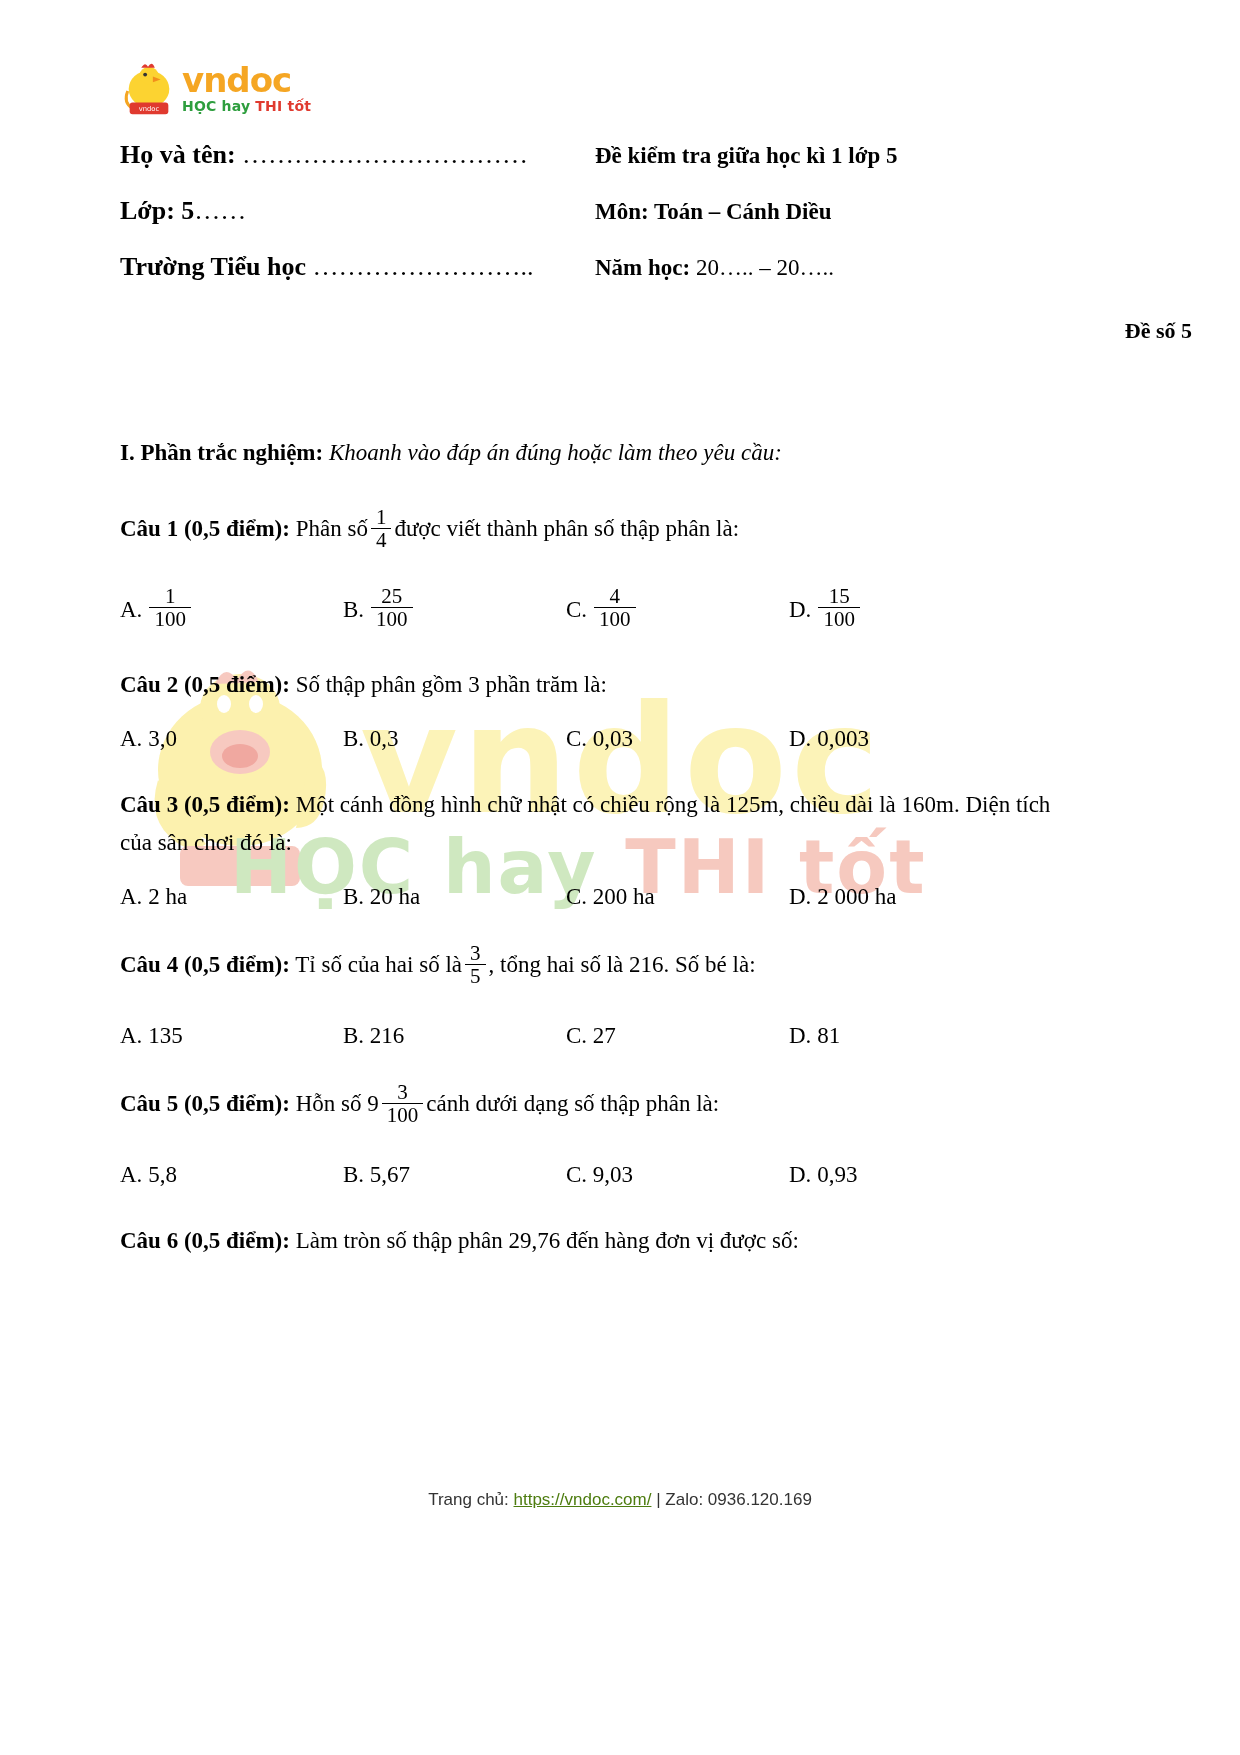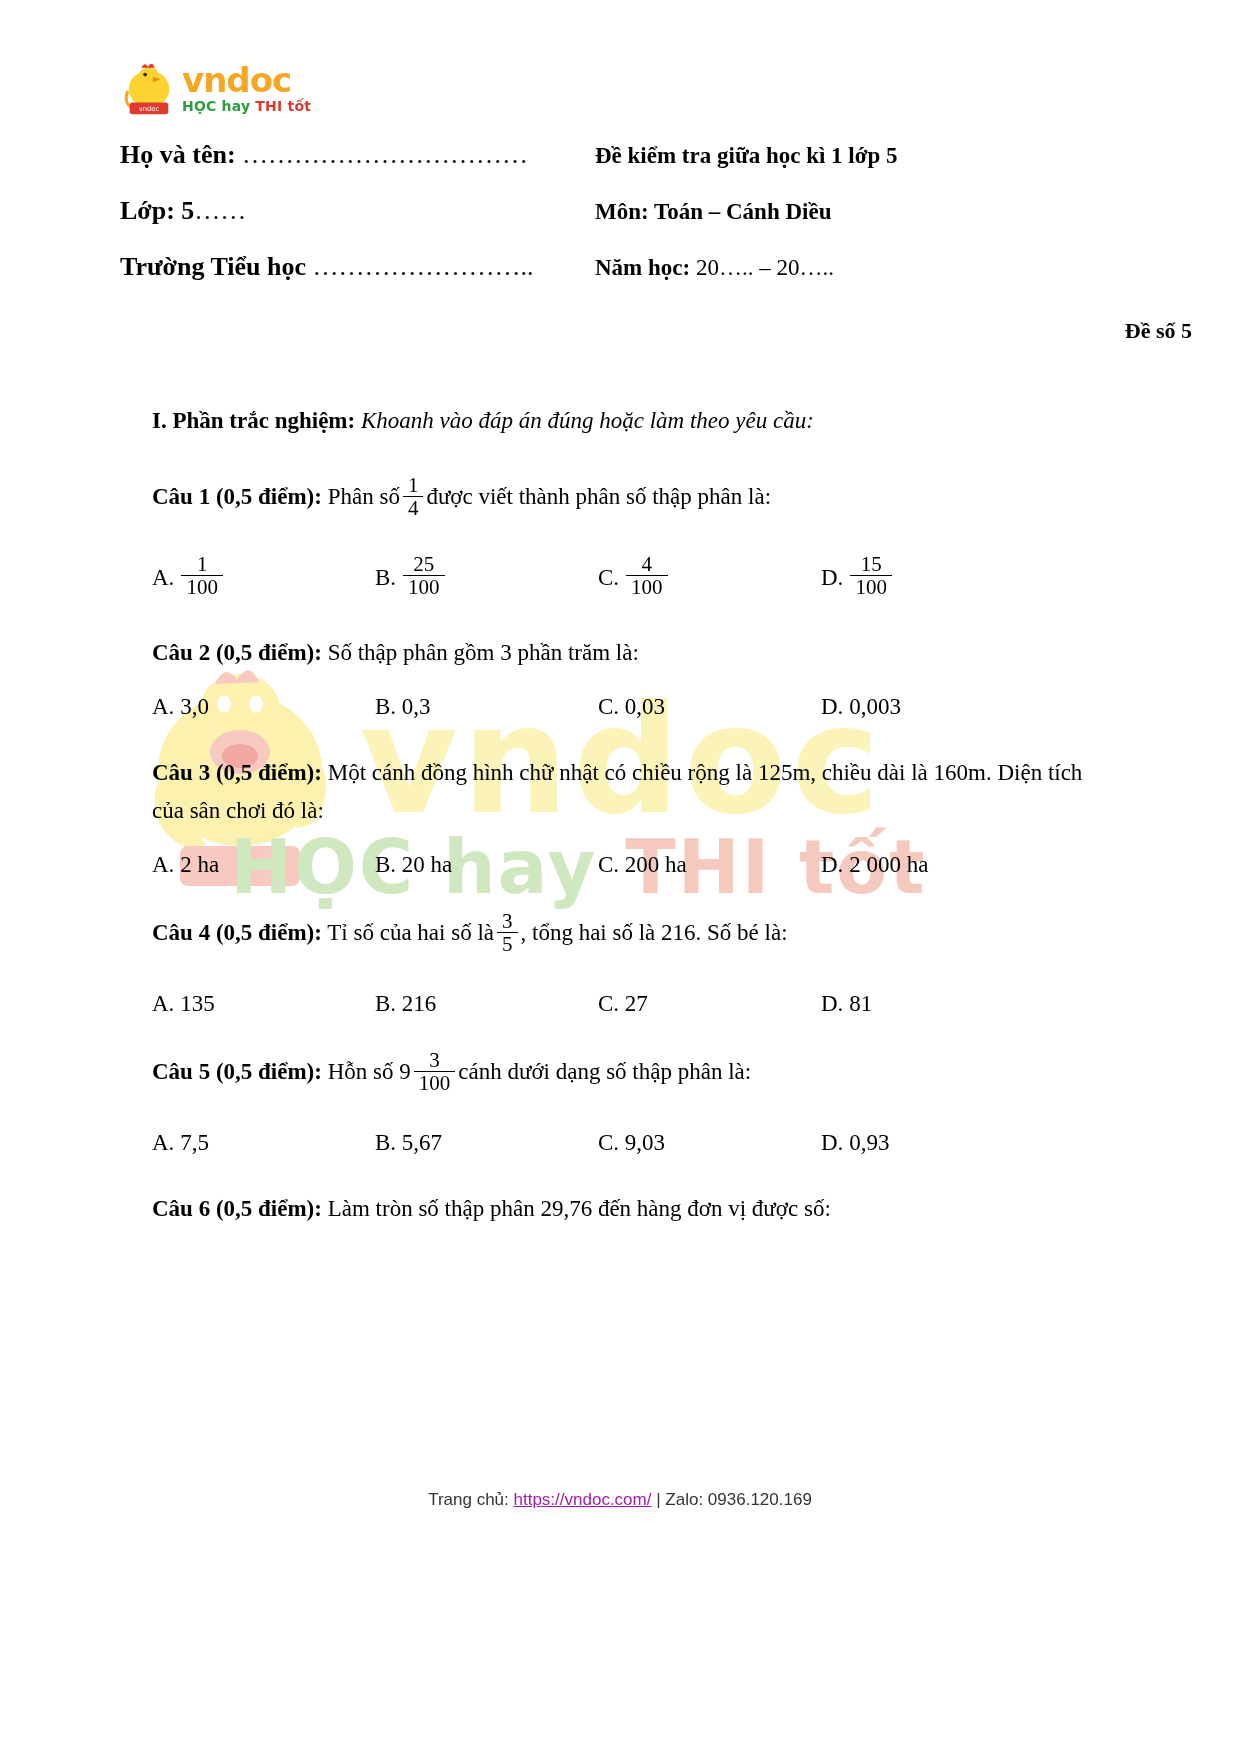--- a/index.html
+++ b/index.html
@@ -64,21 +64,21 @@
   .hdr-left{width:475px;font-size:26px;}
   .hdr-right{font-size:23px;}
   b.s{font-weight:bold;}
 
   .de-so{
     position:absolute;left:12px;top:318px;width:1180px;
     text-align:right;font-size:22px;font-weight:bold;z-index:5;
   }
 
   
-  .content{position:absolute;left:120px;top:408px;width:960px;z-index:5;margin-left:32px;}
+  .content{position:absolute;left:120px;top:440px;width:960px;z-index:5;}
   .sec-head{font-size:23px;margin-bottom:42px;}
   .sec-head i{font-style:italic;}
 
   .q{font-size:23px;line-height:1.65;margin-bottom:8px;}
   .q .lbl{font-weight:bold;}
 
   .opts{display:flex;font-size:23px;margin-bottom:34px;}
   .opts > div{flex:0 0 223px;}
 
   
@@ -94,21 +94,21 @@
 
   .gap-sm{height:14px;}
   .gap-md{height:26px;}
 
   
   .footer{
     position:absolute;left:0;top:1490px;width:1240px;text-align:center;
     font-family:"Liberation Sans","DejaVu Sans",sans-serif;
     font-size:17px;color:#333;z-index:5;
   }
-  .footer a{color:#a21caf;text-decoration:underline;}
+  .footer a{color:#4d7c0f;text-decoration:underline;}
 </style>
 </head>
 <body>
 
 <div class="page">
 
   <div class="watermark">
     <svg class="wm-bird" viewBox="0 0 240 250">
       <ellipse cx="120" cy="110" rx="82" ry="76" fill="#fcf1ae"></ellipse>
       <ellipse cx="120" cy="48" rx="40" ry="34" fill="#fcf1ae"></ellipse>
@@ -265,21 +265,21 @@
 
     <div class="q">
       <span class="lbl">Câu 5 (0,5 điểm):</span>
       <span>Hỗn số 9</span><span class="frac">
           <span class="num">3</span>
           <span class="den">100</span>
         </span><span>cánh dưới dạng số thập phân là:</span>
     </div>
     <div class="gap-md"></div>
     <div class="opts">
-      <div><span>A.</span> <span>7,5</span></div>
+      <div><span>A.</span> <span>5,8</span></div>
       <div><span>B.</span> <span>5,67</span></div>
       <div><span>C.</span> <span>9,03</span></div>
       <div><span>D.</span> <span>0,93</span></div>
     </div>
 
     <div class="q">
       <span class="lbl">Câu 6 (0,5 điểm):</span>
       <span>Làm tròn số thập phân 29,76 đến hàng đơn vị được số:</span>
     </div>
 

